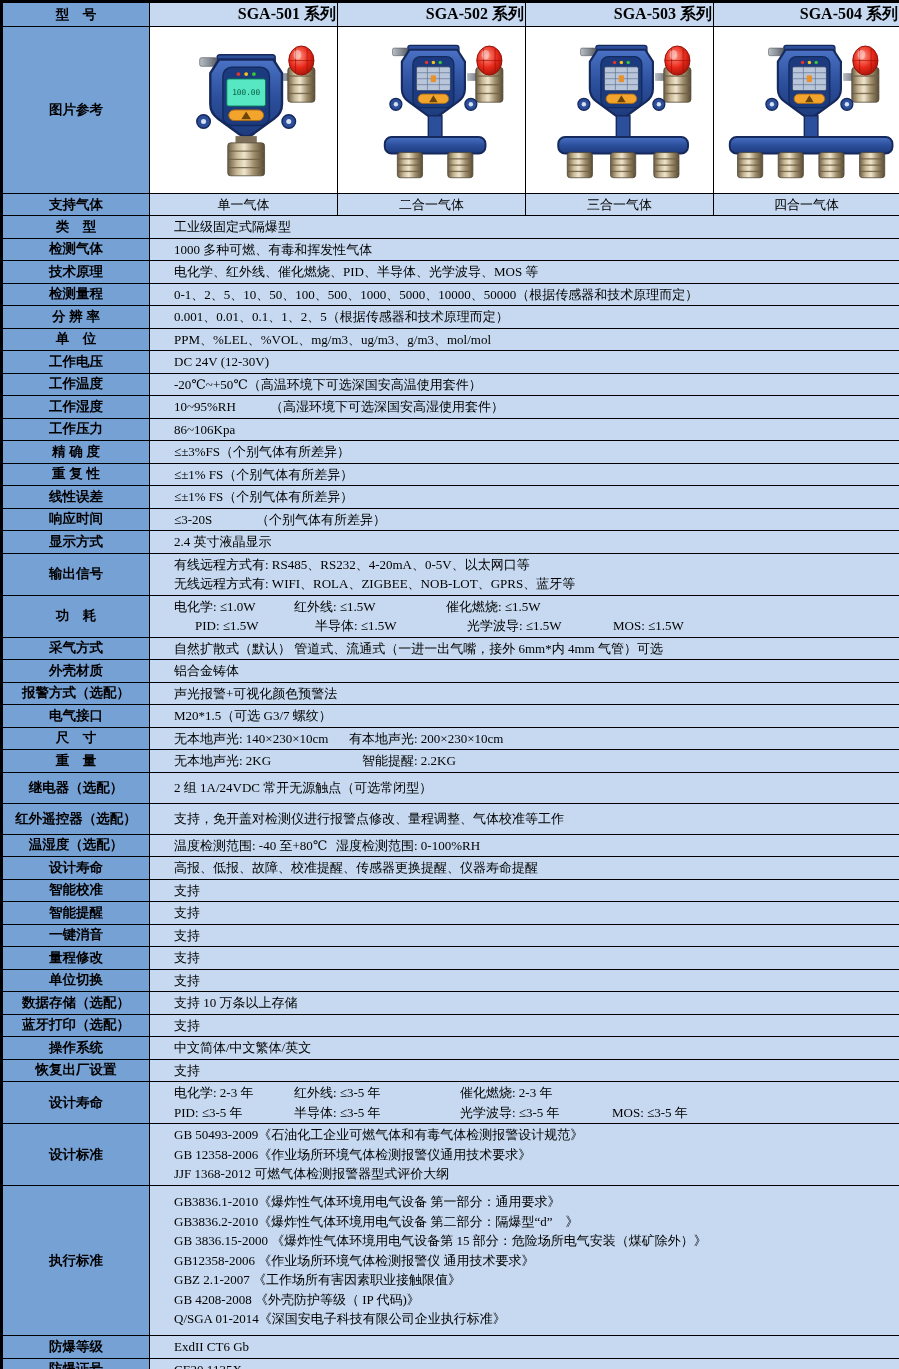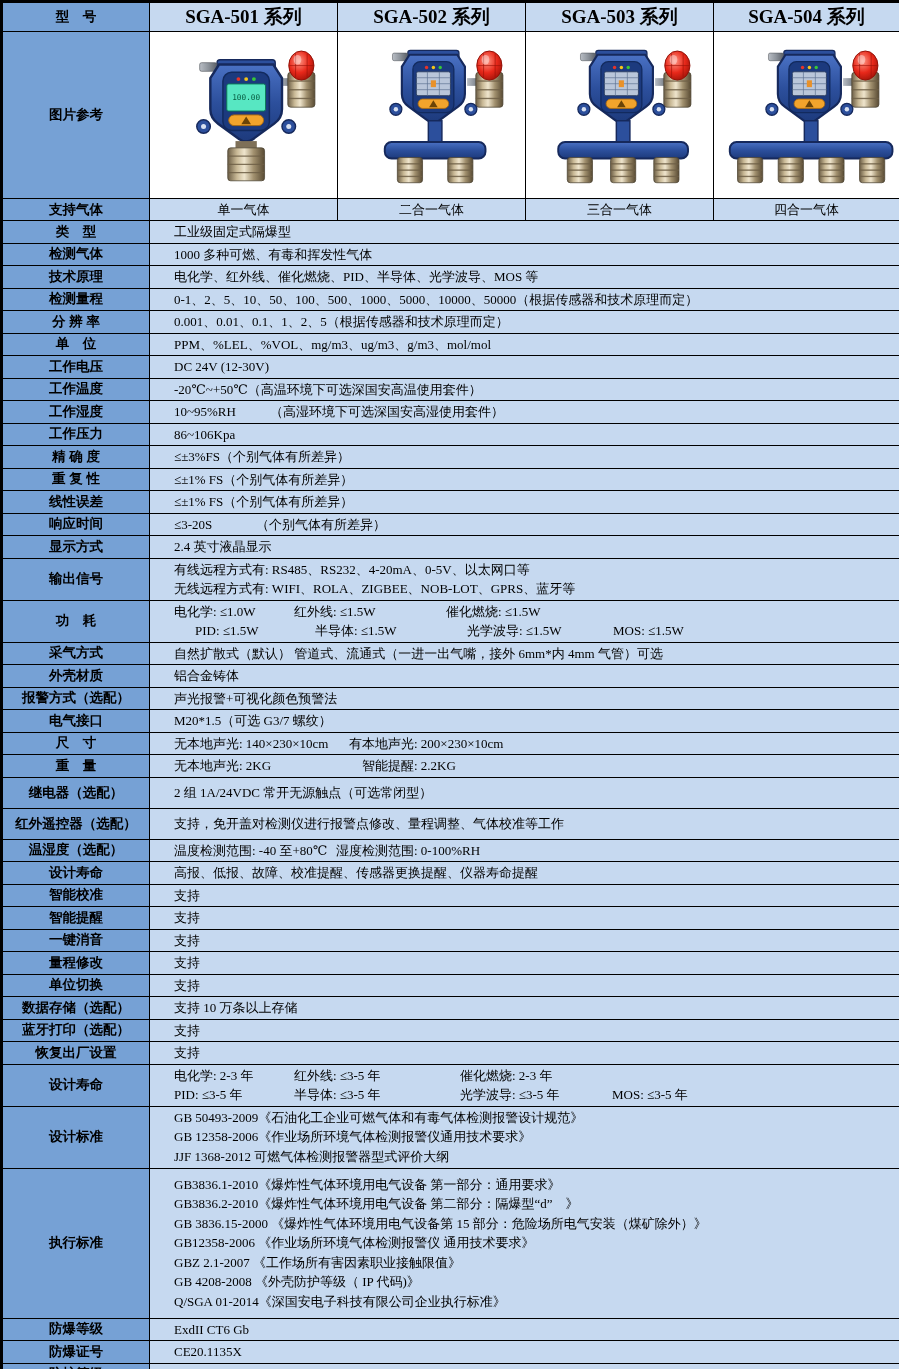--- a/index.html
+++ b/index.html
@@ -1,22 +1,22 @@
 <!DOCTYPE html>
 <html style="--label-bg: #76A1D5; --value-bg: #C6D9F0;"><head>
 <meta charset="utf-8">
 <style>
   html,body{margin:0;padding:0;background:#fff;}
   body{width:899px;font-family:"Liberation Sans",sans-serif;color:#000;}
   table{border-collapse:collapse;table-layout:fixed;width:899px;border:3px solid #000;}
   td{border:1.8px solid #000;overflow:hidden;vertical-align:middle;}
   .label-cell{background:var(--label-bg);text-align:center;font-weight:bold;
     font-size:13.5px;font-family:"Liberation Sans",sans-serif;padding:0 2px;white-space:pre-wrap;}
-  .model-cell{background:var(--value-bg);text-align:center;font-weight:bold;
-    font-size:19px;font-family:"Liberation Serif","DejaVu Serif",serif;}
+  .model-cell{background:var(--value-bg);text-align:right;font-weight:bold;
+    font-size:16px;font-family:"Liberation Serif","DejaVu Serif",serif;}
   .img-cell{background:#fff;text-align:center;padding:9px;}
   .gas-cell{background:var(--value-bg);text-align:center;
     font-family:"Liberation Serif","DejaVu Serif",serif;font-size:13px;}
   .value-cell{background:var(--value-bg);font-family:"Liberation Serif","DejaVu Serif",serif;
     font-size:13px;padding:1px 24px;text-align:left;}
   .line{line-height:19.5px;white-space:pre-wrap;}
   .seg{display:inline-block;vertical-align:top;white-space:pre;}
 </style>
 </head>
 <body>
@@ -476,20 +476,26 @@
           <div class="line"><span>支持 10 万条以上存储</span></div>
         </td>
       </tr>
       <tr style="height: 21px;">
         <td class="label-cell">蓝牙打印（选配）</td>
         <td class="value-cell" colspan="4">
           <div class="line"><span>支持</span></div>
         </td>
       </tr>
       <tr style="height: 21px;">
+        <td class="label-cell">操作系统</td>
+        <td class="value-cell" colspan="4">
+          <div class="line"><span>中文简体/中文繁体/英文</span></div>
+        </td>
+      </tr>
+      <tr style="height: 21px;">
         <td class="label-cell">恢复出厂设置</td>
         <td class="value-cell" colspan="4">
           <div class="line"><span>支持</span></div>
         </td>
       </tr>
       <tr style="height: 41px;">
         <td class="label-cell">设计寿命</td>
         <td class="value-cell" colspan="4">
           <div class="line"><span class="seg" style="min-width: 120px;">电化学: 2-3 年</span><span class="seg" style="min-width: 166px;">红外线: ≤3-5 年</span><span class="seg">催化燃烧: 2-3 年</span></div>
           <div class="line"><span class="seg" style="min-width: 120px;">PID: ≤3-5 年</span><span class="seg" style="min-width: 166px;">半导体: ≤3-5 年</span><span class="seg" style="min-width: 152px;">光学波导: ≤3-5 年</span><span class="seg">MOS: ≤3-5 年</span></div>

